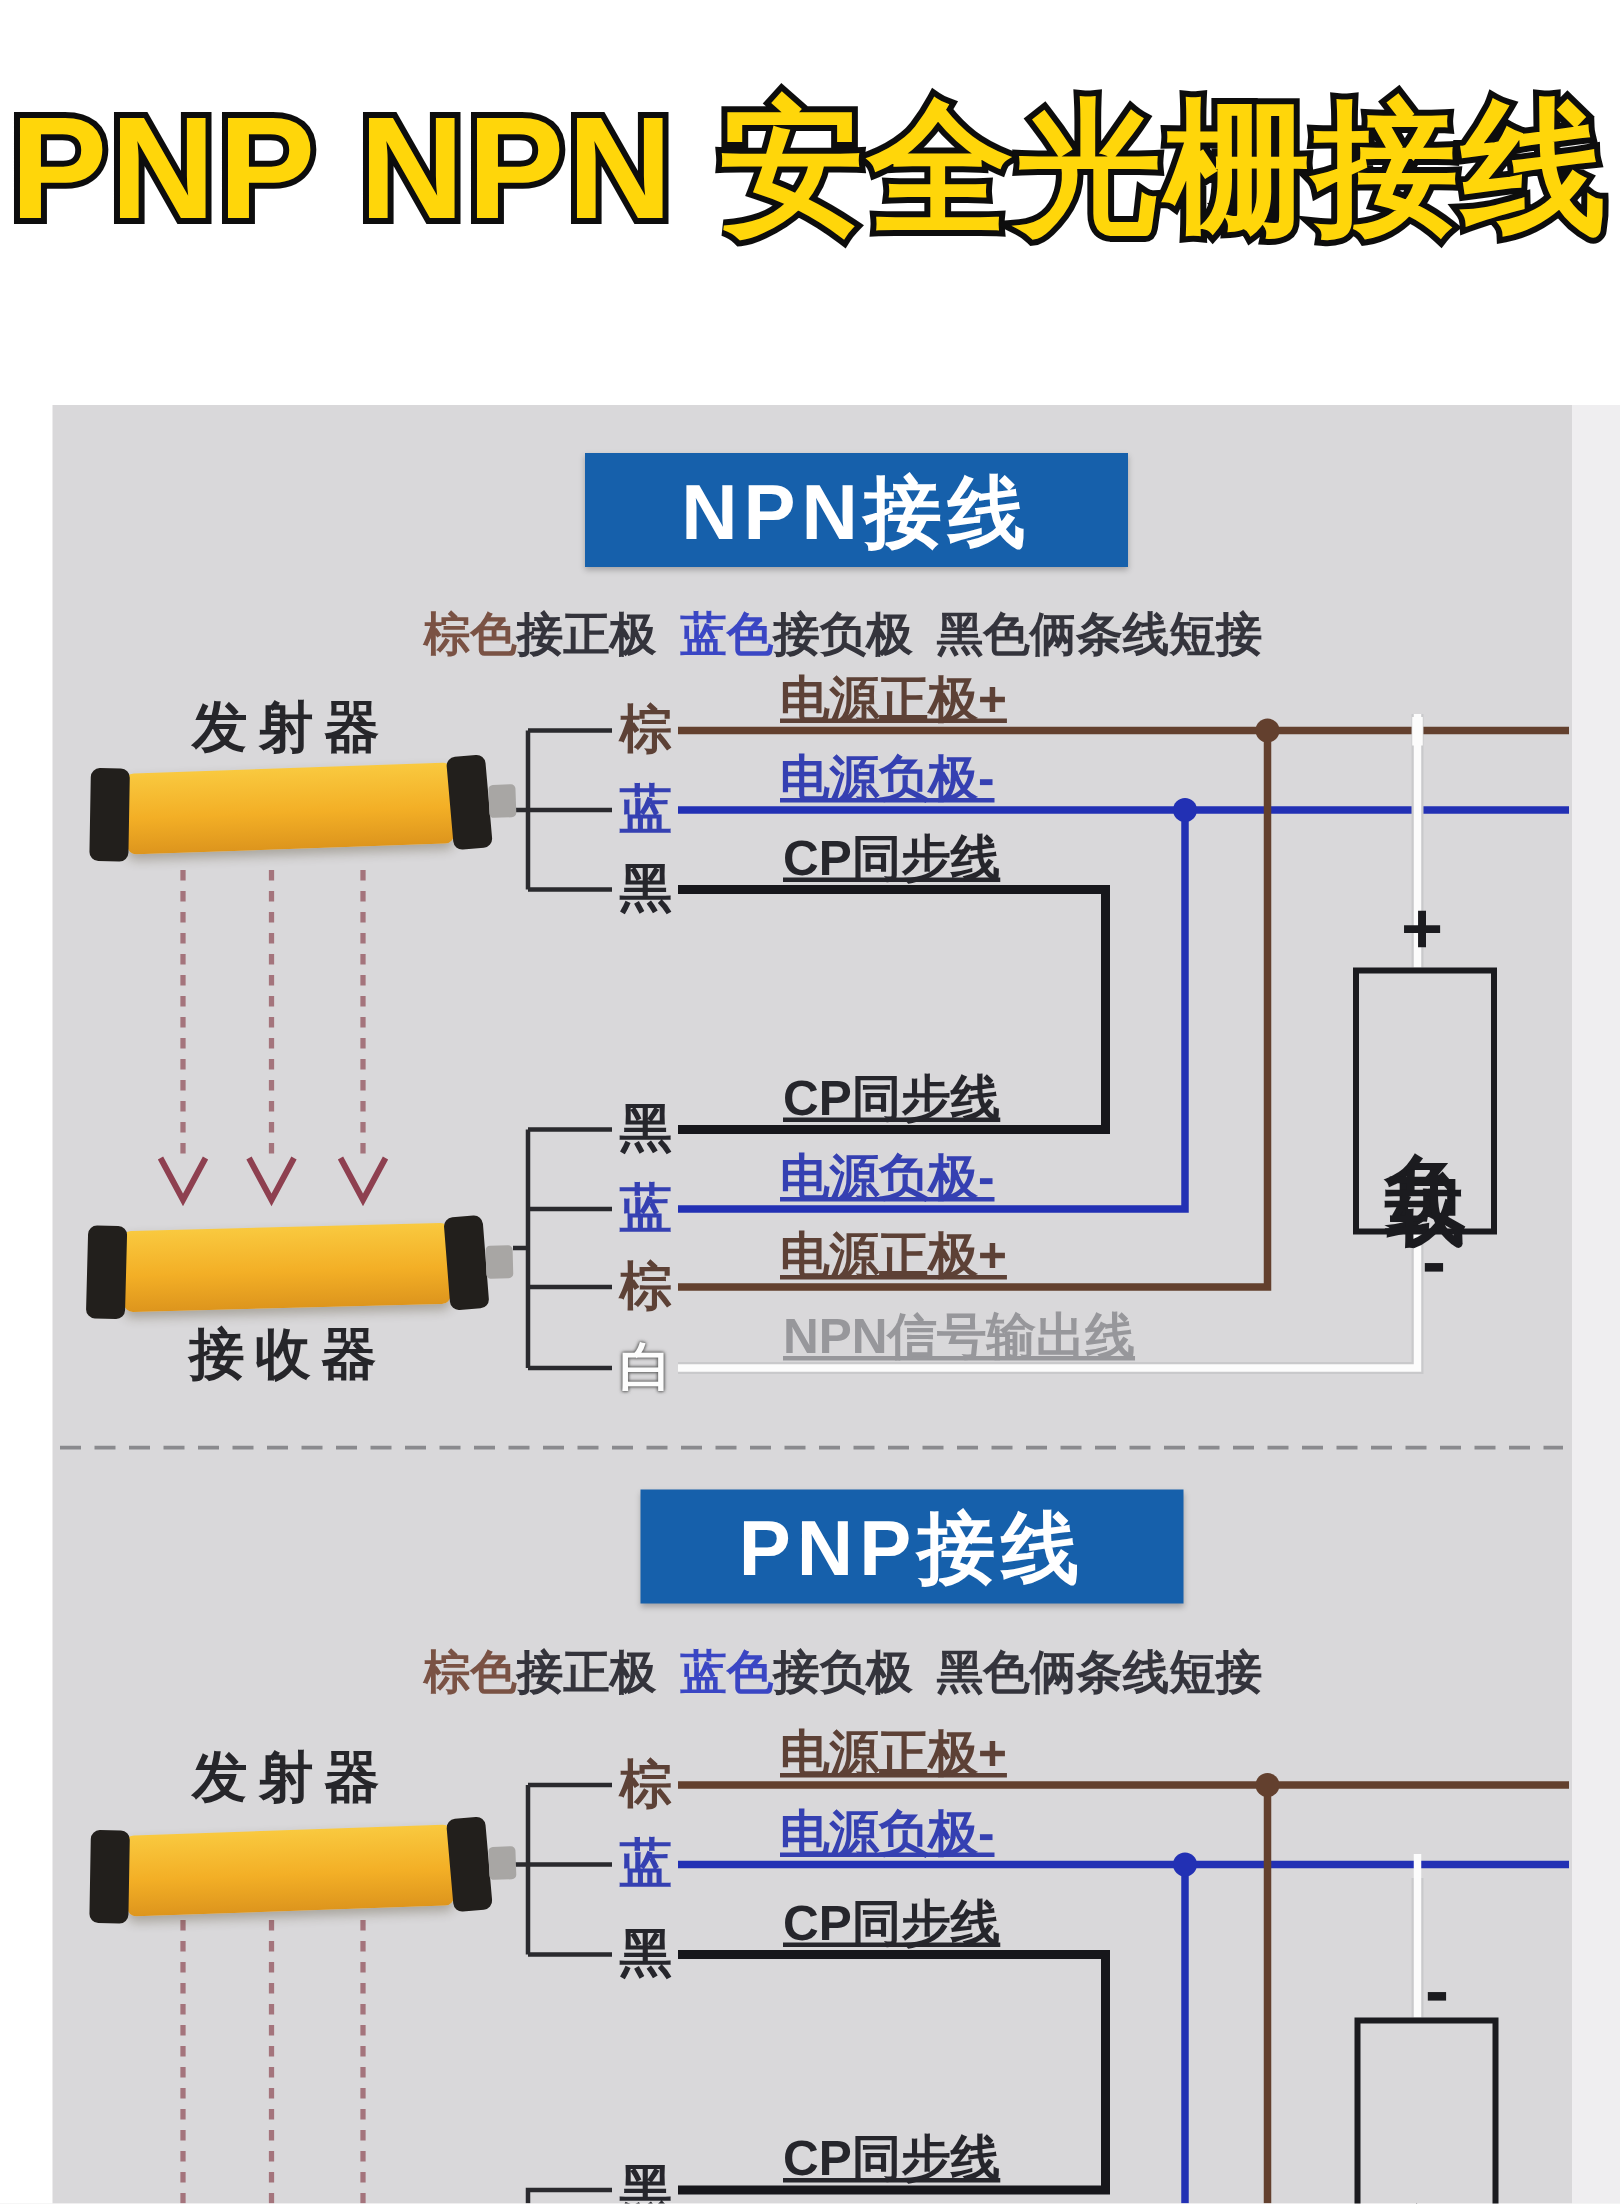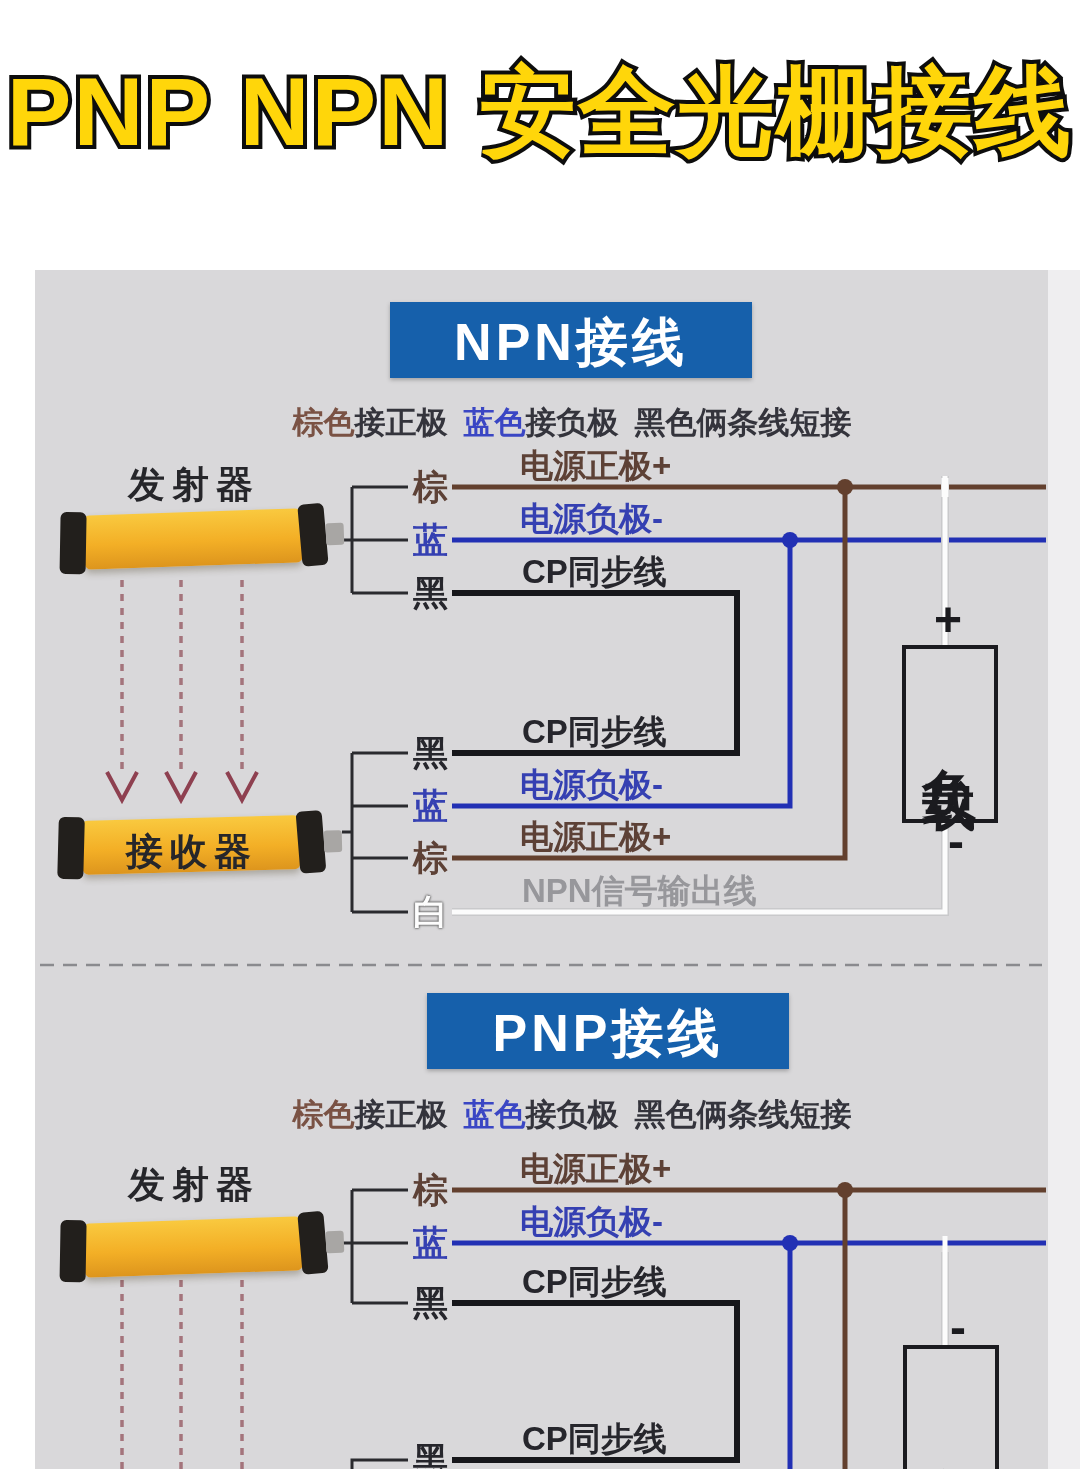--- a/index.html
+++ b/index.html
@@ -17,38 +17,38 @@
   
   .panel{left:35px;top:270px;width:1013px;height:1199px;background:var(--panel_gray);}
   .right-strip{left:1048px;top:270px;width:32px;height:1199px;background:#efeef0;}
   
   .sec-banner{
     width:362px;height:76px;background:var(--banner_blue);
     color:#ffffff;font-size:52px;font-weight:700;letter-spacing:4px;
     text-align:center;line-height:80px;
     box-shadow:0 2px 4px rgba(0,0,0,0.25);
   }
-  .subtitle{left:212px;width:720px;text-align:center;
+  .subtitle{left:202px;width:720px;text-align:center;
     font-size:31px;font-weight:600;color:#34343c;white-space:nowrap;}
   .sub-brown{color:#7a5244;}
   .sub-blue{color:#3a46c4;}
   .sub-dark{color:#34343c;}
   .gap{margin-right:16px;}
   
   .devlabel{font-size:37px;font-weight:700;color:#26262a;letter-spacing:7px;white-space:nowrap;}
   .bar{height:54px;border-radius:6px;
     background:linear-gradient(180deg,#f9c93f 0%,#f3af26 55%,#dd951d 100%);
     box-shadow:0 4px 7px rgba(60,50,20,0.30);}
   .cap{position:absolute;top:-4px;width:26px;height:62px;background:#221f1c;border-radius:6px;}
   .cap-l{left:-24px;transform:rotate(3deg);}
   .cap-r{right:-24px;transform:rotate(-3deg);}
   .nub{position:absolute;right:-42px;top:16px;width:18px;height:22px;background:#a8a6a4;border-radius:3px;}
   
   .terminal{font-size:35px;font-weight:600;line-height:38px;white-space:nowrap;}
-  .wlabel{font-size:33px;font-weight:700;line-height:36px;white-space:nowrap;}
+  .wlabel{font-size:33px;font-weight:700;line-height:36px;white-space:nowrap;text-decoration:underline;}
   .c-brown{color:#5d4136;}
   .c-blue{color:#3540b2;}
   .c-dark{color:#26262c;}
   .c-gray{color:var(--label_gray);}
   .c-white{color:#fdfdfd;text-shadow:0 0 2px #6a6a6a,0 0 2px #6a6a6a,0 0 3px #6a6a6a;}
   
   .load-box{width:88px;height:170px;border:4px solid #1b1b1f;
     display:flex;align-items:center;justify-content:center;}
   .load-text{writing-mode:vertical-rl;text-orientation:upright;
     font-size:54px;font-weight:600;color:#1b1b1f;letter-spacing:10px;line-height:88px;}
@@ -130,21 +130,21 @@
   <div class="cap cap-l"></div>
   <div class="cap cap-r"></div>
   <div class="nub"></div>
 </div>
 
 <div class="abs bar" style="left:82px;top:818px;width:218px;transform:rotate(-1.5deg);">
   <div class="cap cap-l"></div>
   <div class="cap cap-r"></div>
   <div class="nub"></div>
 </div>
-<div class="abs devlabel" style="left:126px;top:827px;">接收器</div>
+<div class="abs devlabel" style="left:126px;top:878px;">接收器</div>
 
 <div class="abs terminal c-brown" style="left:413px;top:468px;">棕</div>
 <div class="abs terminal c-blue" style="left:413px;top:521px;">蓝</div>
 <div class="abs terminal c-dark" style="left:413px;top:574px;">黑</div>
 
 <div class="abs terminal c-dark" style="left:413px;top:734px;">黑</div>
 <div class="abs terminal c-blue" style="left:413px;top:787px;">蓝</div>
 <div class="abs terminal c-brown" style="left:413px;top:839px;">棕</div>
 <div class="abs terminal c-white" style="left:413px;top:893px;">白</div>
 

